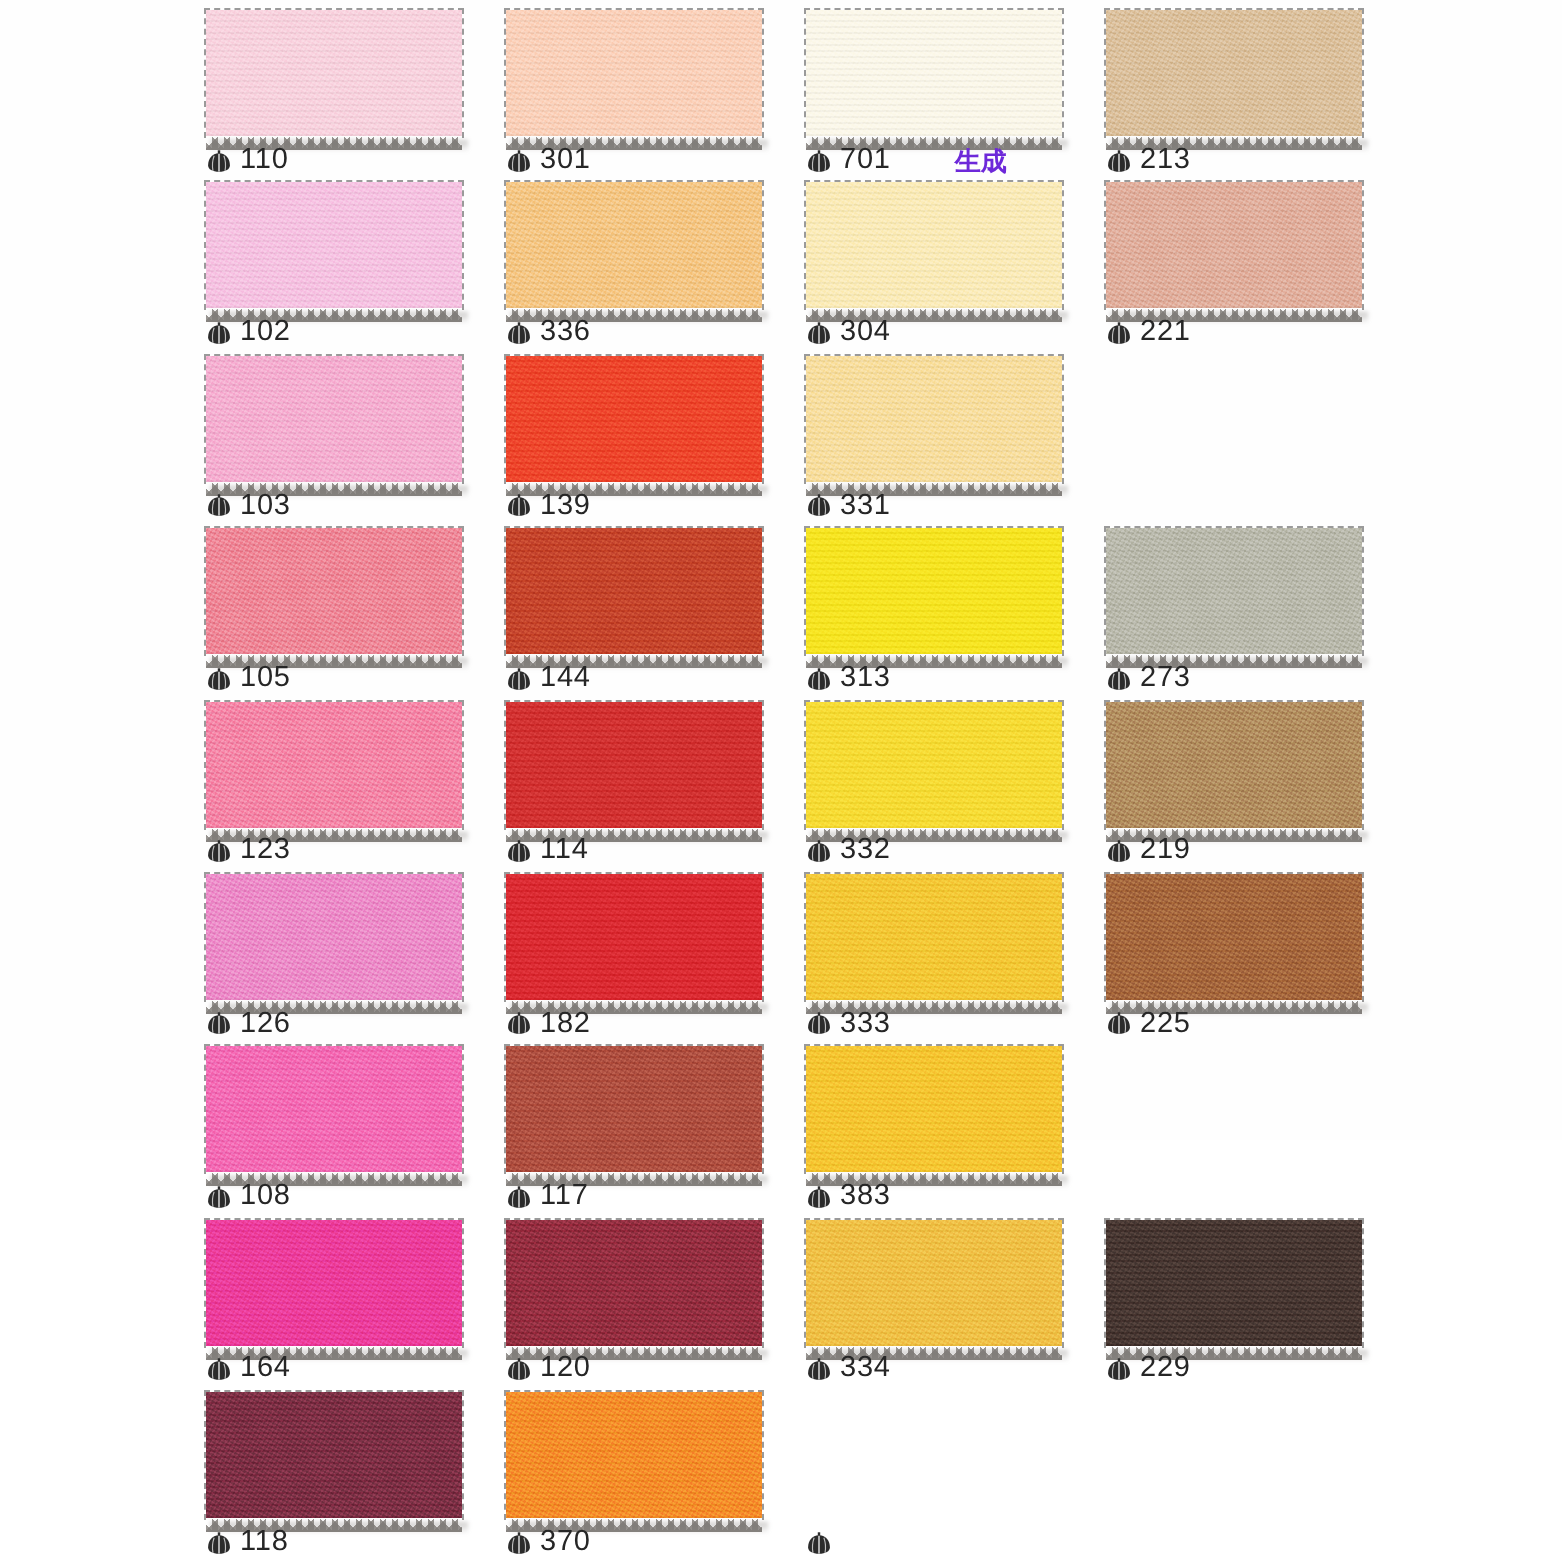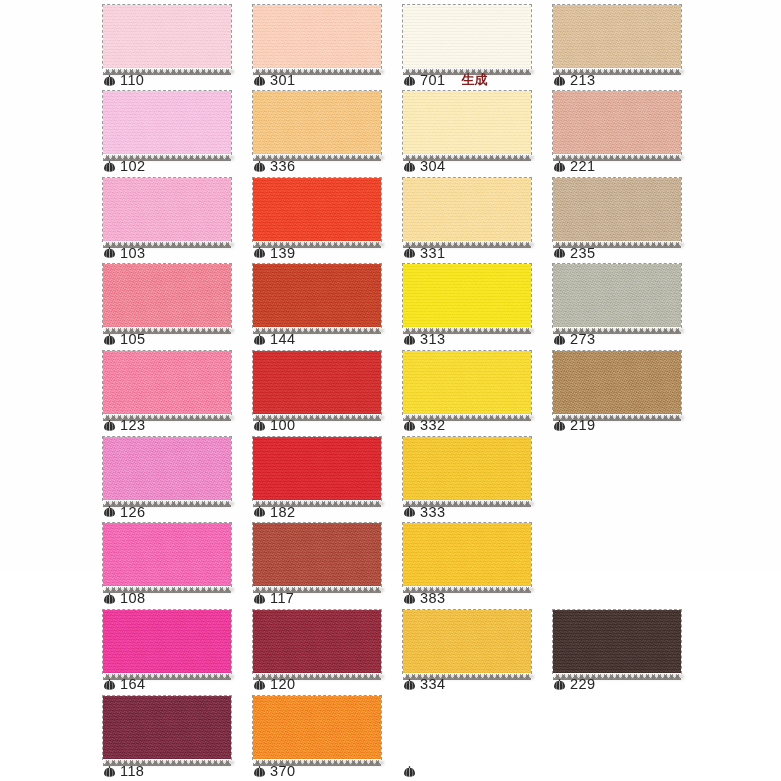--- a/index.html
+++ b/index.html
@@ -99,24 +99,24 @@
   .code{
     font-size:14.5px;
     color:#262626;
     letter-spacing:.4px;
     line-height:1;
     font-family:"Liberation Sans","DejaVu Sans",sans-serif;
   }
   .note{
     font-size:13px;
     font-weight:bold;
-    color:#7f1d1d;
-    margin-left:16px;
+    color:#6d28d9;
+    margin-left:32px;
     line-height:1;
-    font-family:Liberation Mono, monospace;
+    font-family:Liberation Serif, serif;
   }
   .cell.empty .swatch{visibility:hidden;}
 </style>
 </head>
 <body>
 
 <div id="sheet">
   <div class="grid" id="grid">
       <div class="row">
         <div class="cell">
@@ -325,39 +325,20 @@
   <path d="M8 1.4 L8 4.2" stroke="#2b2b2b" stroke-width="1.5" fill="none"></path>
   <path d="M8 3.3 C3.6 3.3 1.3 7.0 1.3 10.6 C1.3 13.2 4.0 14.6 8 14.6 C12.0 14.6 14.7 13.2 14.7 10.6 C14.7 7.0 12.4 3.3 8 3.3 Z" fill="#2b2b2b"></path>
   <path d="M8 3.6 L8 14.5" stroke="#ffffff" stroke-width="0.9" fill="none" opacity="0.85"></path>
   <path d="M5.0 4.8 C4.0 7.6 3.8 11.5 4.3 14.1" stroke="#ffffff" stroke-width="0.7" fill="none" opacity="0.7"></path>
   <path d="M11.0 4.8 C12.0 7.6 12.2 11.5 11.7 14.1" stroke="#ffffff" stroke-width="0.7" fill="none" opacity="0.7"></path>
 </svg>
         <span class="code">331</span>
         <span class="note"></span>
       </div>
         </div>
-        <div class="cell">
-      <div class="swatch">
-        <div class="swatch-fill" style="background-color: rgb(195, 171, 141);"></div>
-        <div class="zigzag"></div>
-        <div class="shadowstrip"></div>
-      </div>
-      <div class="label">
-
-<svg class="chip-icon" viewBox="0 0 16 16">
-  <path d="M8 1.4 L8 4.2" stroke="#2b2b2b" stroke-width="1.5" fill="none"></path>
-  <path d="M8 3.3 C3.6 3.3 1.3 7.0 1.3 10.6 C1.3 13.2 4.0 14.6 8 14.6 C12.0 14.6 14.7 13.2 14.7 10.6 C14.7 7.0 12.4 3.3 8 3.3 Z" fill="#2b2b2b"></path>
-  <path d="M8 3.6 L8 14.5" stroke="#ffffff" stroke-width="0.9" fill="none" opacity="0.85"></path>
-  <path d="M5.0 4.8 C4.0 7.6 3.8 11.5 4.3 14.1" stroke="#ffffff" stroke-width="0.7" fill="none" opacity="0.7"></path>
-  <path d="M11.0 4.8 C12.0 7.6 12.2 11.5 11.7 14.1" stroke="#ffffff" stroke-width="0.7" fill="none" opacity="0.7"></path>
-</svg>
-        <span class="code">235</span>
-        <span class="note"></span>
-      </div>
-        </div>
       </div>
       <div class="row">
         <div class="cell">
       <div class="swatch">
         <div class="swatch-fill" style="background-color: rgb(239, 124, 142);"></div>
         <div class="zigzag"></div>
         <div class="shadowstrip"></div>
       </div>
       <div class="label">
 
@@ -458,21 +439,21 @@
       </div>
       <div class="label">
 
 <svg class="chip-icon" viewBox="0 0 16 16">
   <path d="M8 1.4 L8 4.2" stroke="#2b2b2b" stroke-width="1.5" fill="none"></path>
   <path d="M8 3.3 C3.6 3.3 1.3 7.0 1.3 10.6 C1.3 13.2 4.0 14.6 8 14.6 C12.0 14.6 14.7 13.2 14.7 10.6 C14.7 7.0 12.4 3.3 8 3.3 Z" fill="#2b2b2b"></path>
   <path d="M8 3.6 L8 14.5" stroke="#ffffff" stroke-width="0.9" fill="none" opacity="0.85"></path>
   <path d="M5.0 4.8 C4.0 7.6 3.8 11.5 4.3 14.1" stroke="#ffffff" stroke-width="0.7" fill="none" opacity="0.7"></path>
   <path d="M11.0 4.8 C12.0 7.6 12.2 11.5 11.7 14.1" stroke="#ffffff" stroke-width="0.7" fill="none" opacity="0.7"></path>
 </svg>
-        <span class="code">100</span>
+        <span class="code">114</span>
         <span class="note"></span>
       </div>
         </div>
         <div class="cell">
       <div class="swatch">
         <div class="swatch-fill" style="background-color: rgb(247, 217, 42);"></div>
         <div class="zigzag"></div>
         <div class="shadowstrip"></div>
       </div>
       <div class="label">
@@ -556,20 +537,39 @@
       <div class="label">
 
 <svg class="chip-icon" viewBox="0 0 16 16">
   <path d="M8 1.4 L8 4.2" stroke="#2b2b2b" stroke-width="1.5" fill="none"></path>
   <path d="M8 3.3 C3.6 3.3 1.3 7.0 1.3 10.6 C1.3 13.2 4.0 14.6 8 14.6 C12.0 14.6 14.7 13.2 14.7 10.6 C14.7 7.0 12.4 3.3 8 3.3 Z" fill="#2b2b2b"></path>
   <path d="M8 3.6 L8 14.5" stroke="#ffffff" stroke-width="0.9" fill="none" opacity="0.85"></path>
   <path d="M5.0 4.8 C4.0 7.6 3.8 11.5 4.3 14.1" stroke="#ffffff" stroke-width="0.7" fill="none" opacity="0.7"></path>
   <path d="M11.0 4.8 C12.0 7.6 12.2 11.5 11.7 14.1" stroke="#ffffff" stroke-width="0.7" fill="none" opacity="0.7"></path>
 </svg>
         <span class="code">333</span>
+        <span class="note"></span>
+      </div>
+        </div>
+        <div class="cell">
+      <div class="swatch">
+        <div class="swatch-fill" style="background-color: rgb(157, 92, 51);"></div>
+        <div class="zigzag"></div>
+        <div class="shadowstrip"></div>
+      </div>
+      <div class="label">
+
+<svg class="chip-icon" viewBox="0 0 16 16">
+  <path d="M8 1.4 L8 4.2" stroke="#2b2b2b" stroke-width="1.5" fill="none"></path>
+  <path d="M8 3.3 C3.6 3.3 1.3 7.0 1.3 10.6 C1.3 13.2 4.0 14.6 8 14.6 C12.0 14.6 14.7 13.2 14.7 10.6 C14.7 7.0 12.4 3.3 8 3.3 Z" fill="#2b2b2b"></path>
+  <path d="M8 3.6 L8 14.5" stroke="#ffffff" stroke-width="0.9" fill="none" opacity="0.85"></path>
+  <path d="M5.0 4.8 C4.0 7.6 3.8 11.5 4.3 14.1" stroke="#ffffff" stroke-width="0.7" fill="none" opacity="0.7"></path>
+  <path d="M11.0 4.8 C12.0 7.6 12.2 11.5 11.7 14.1" stroke="#ffffff" stroke-width="0.7" fill="none" opacity="0.7"></path>
+</svg>
+        <span class="code">225</span>
         <span class="note"></span>
       </div>
         </div>
       </div>
       <div class="row">
         <div class="cell">
       <div class="swatch">
         <div class="swatch-fill" style="background-color: rgb(244, 96, 174);"></div>
         <div class="zigzag"></div>
         <div class="shadowstrip"></div>

